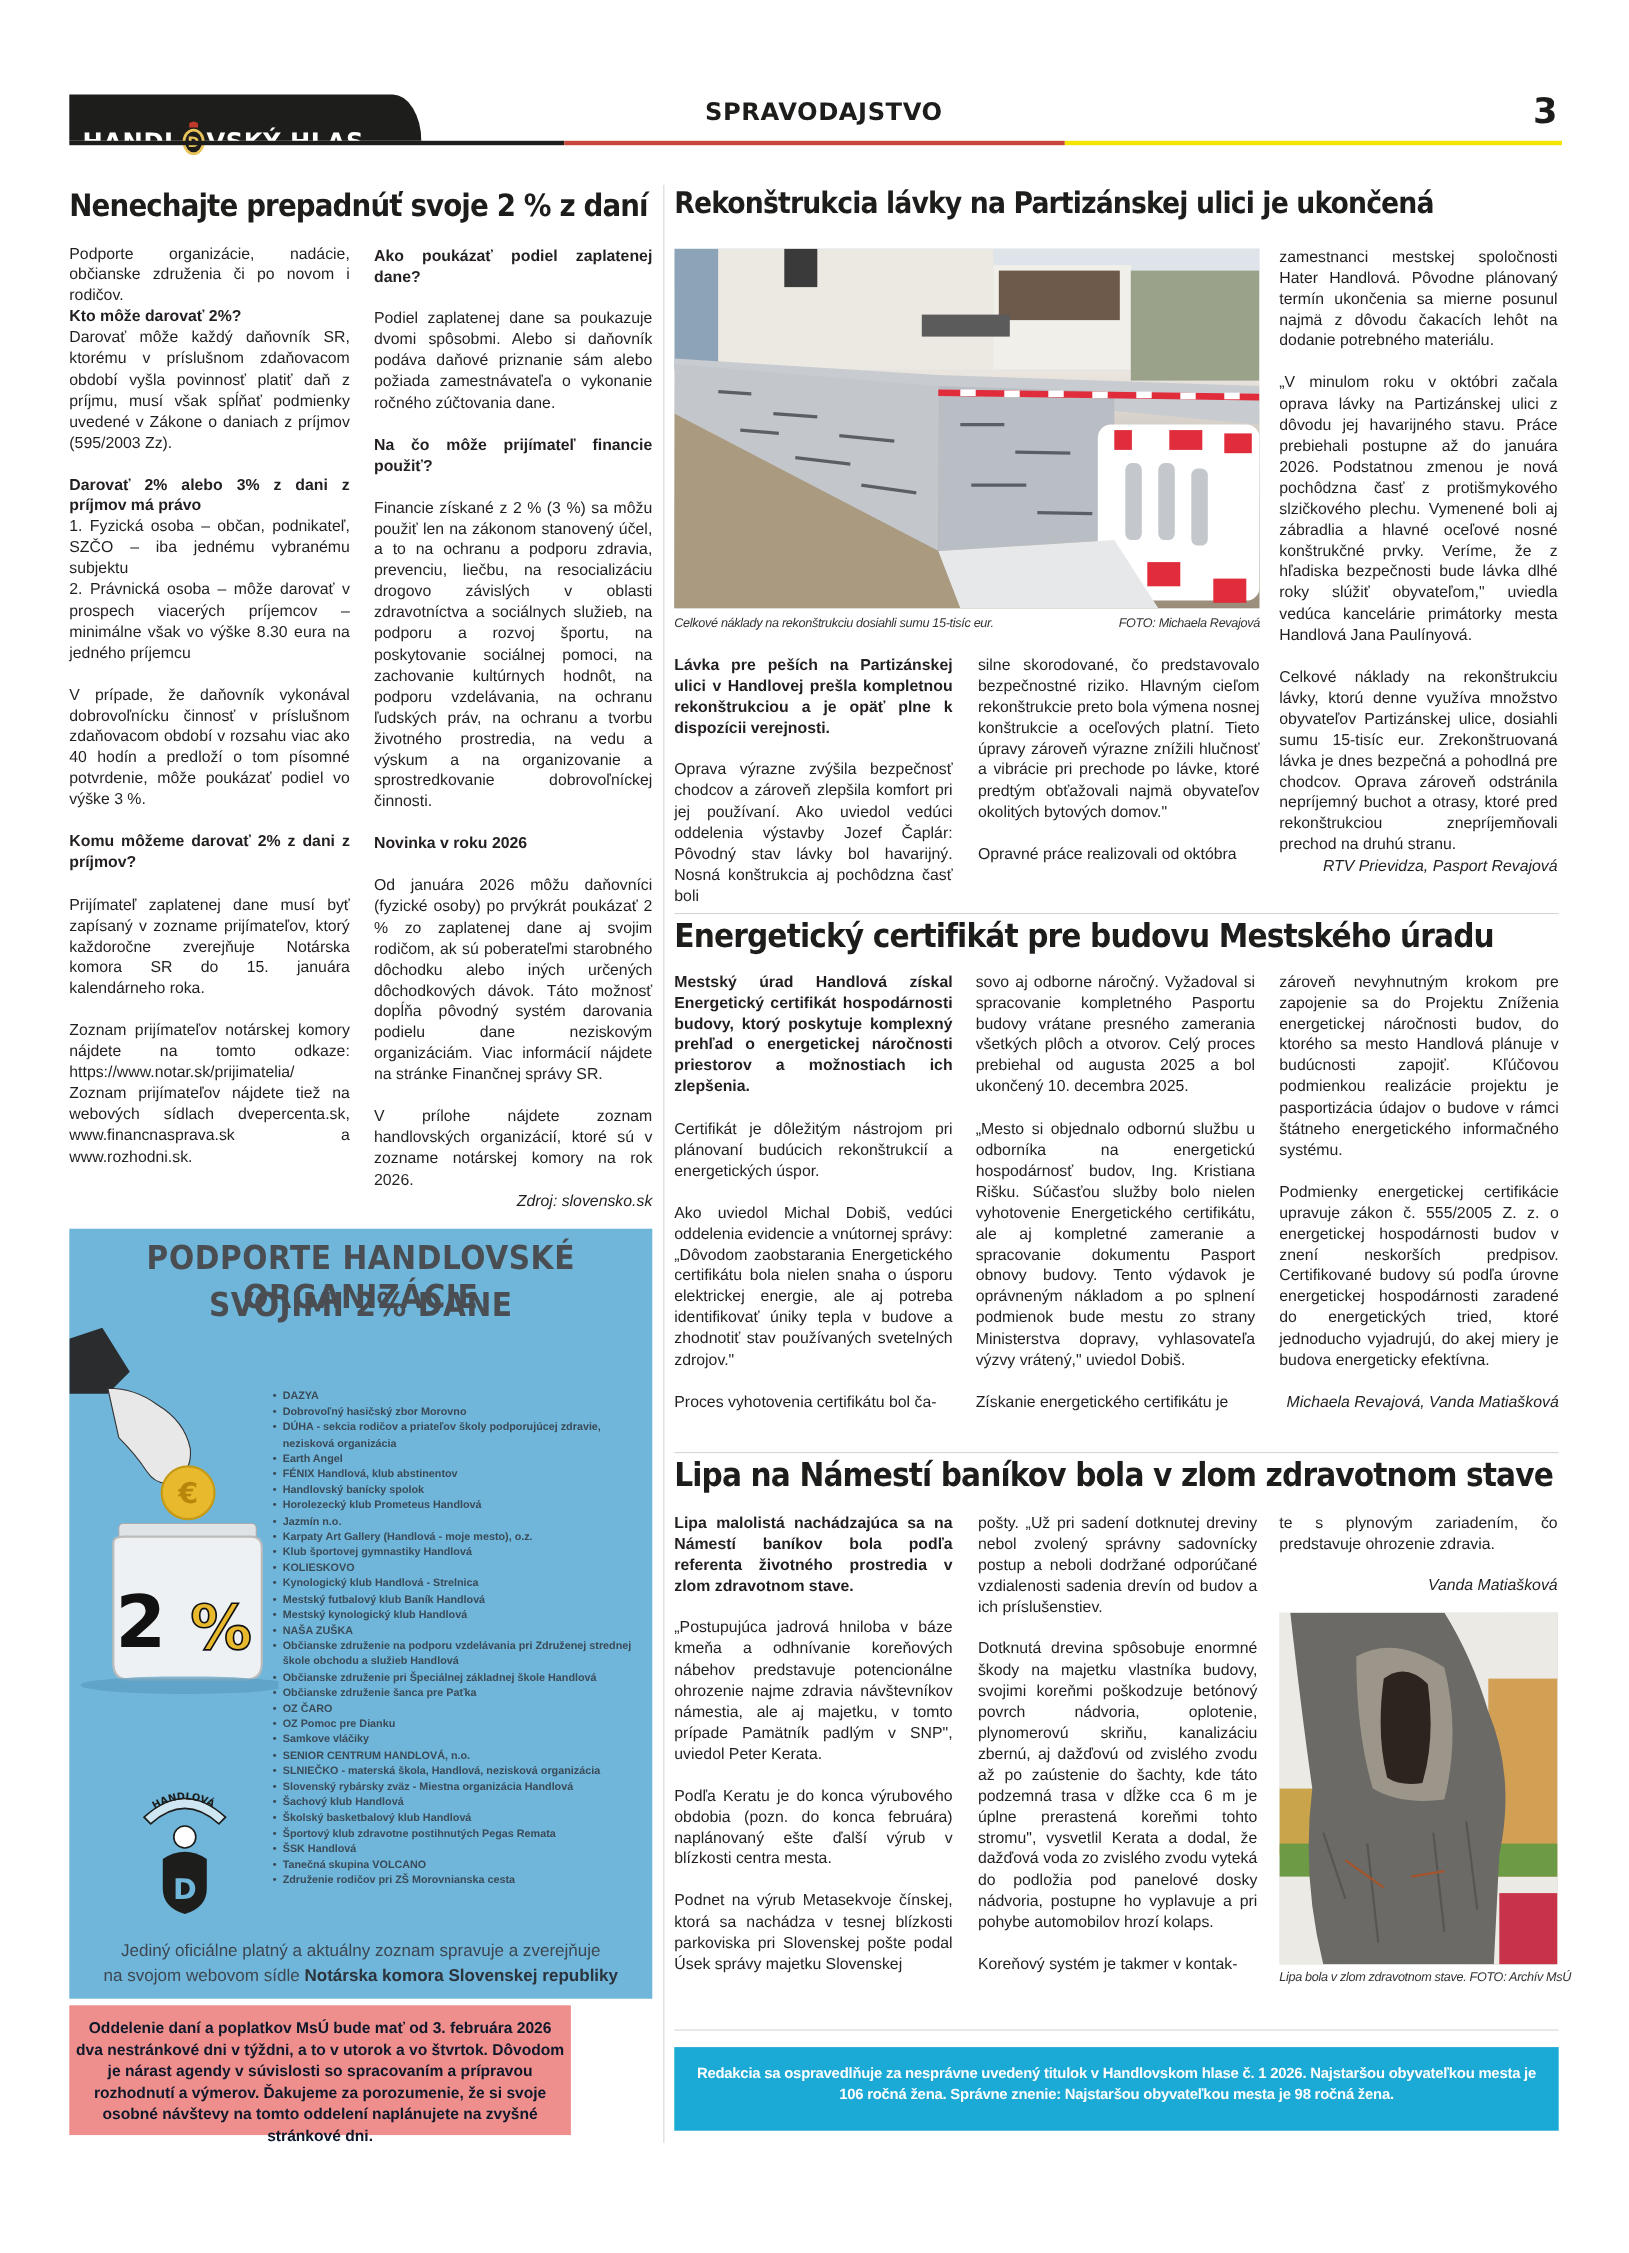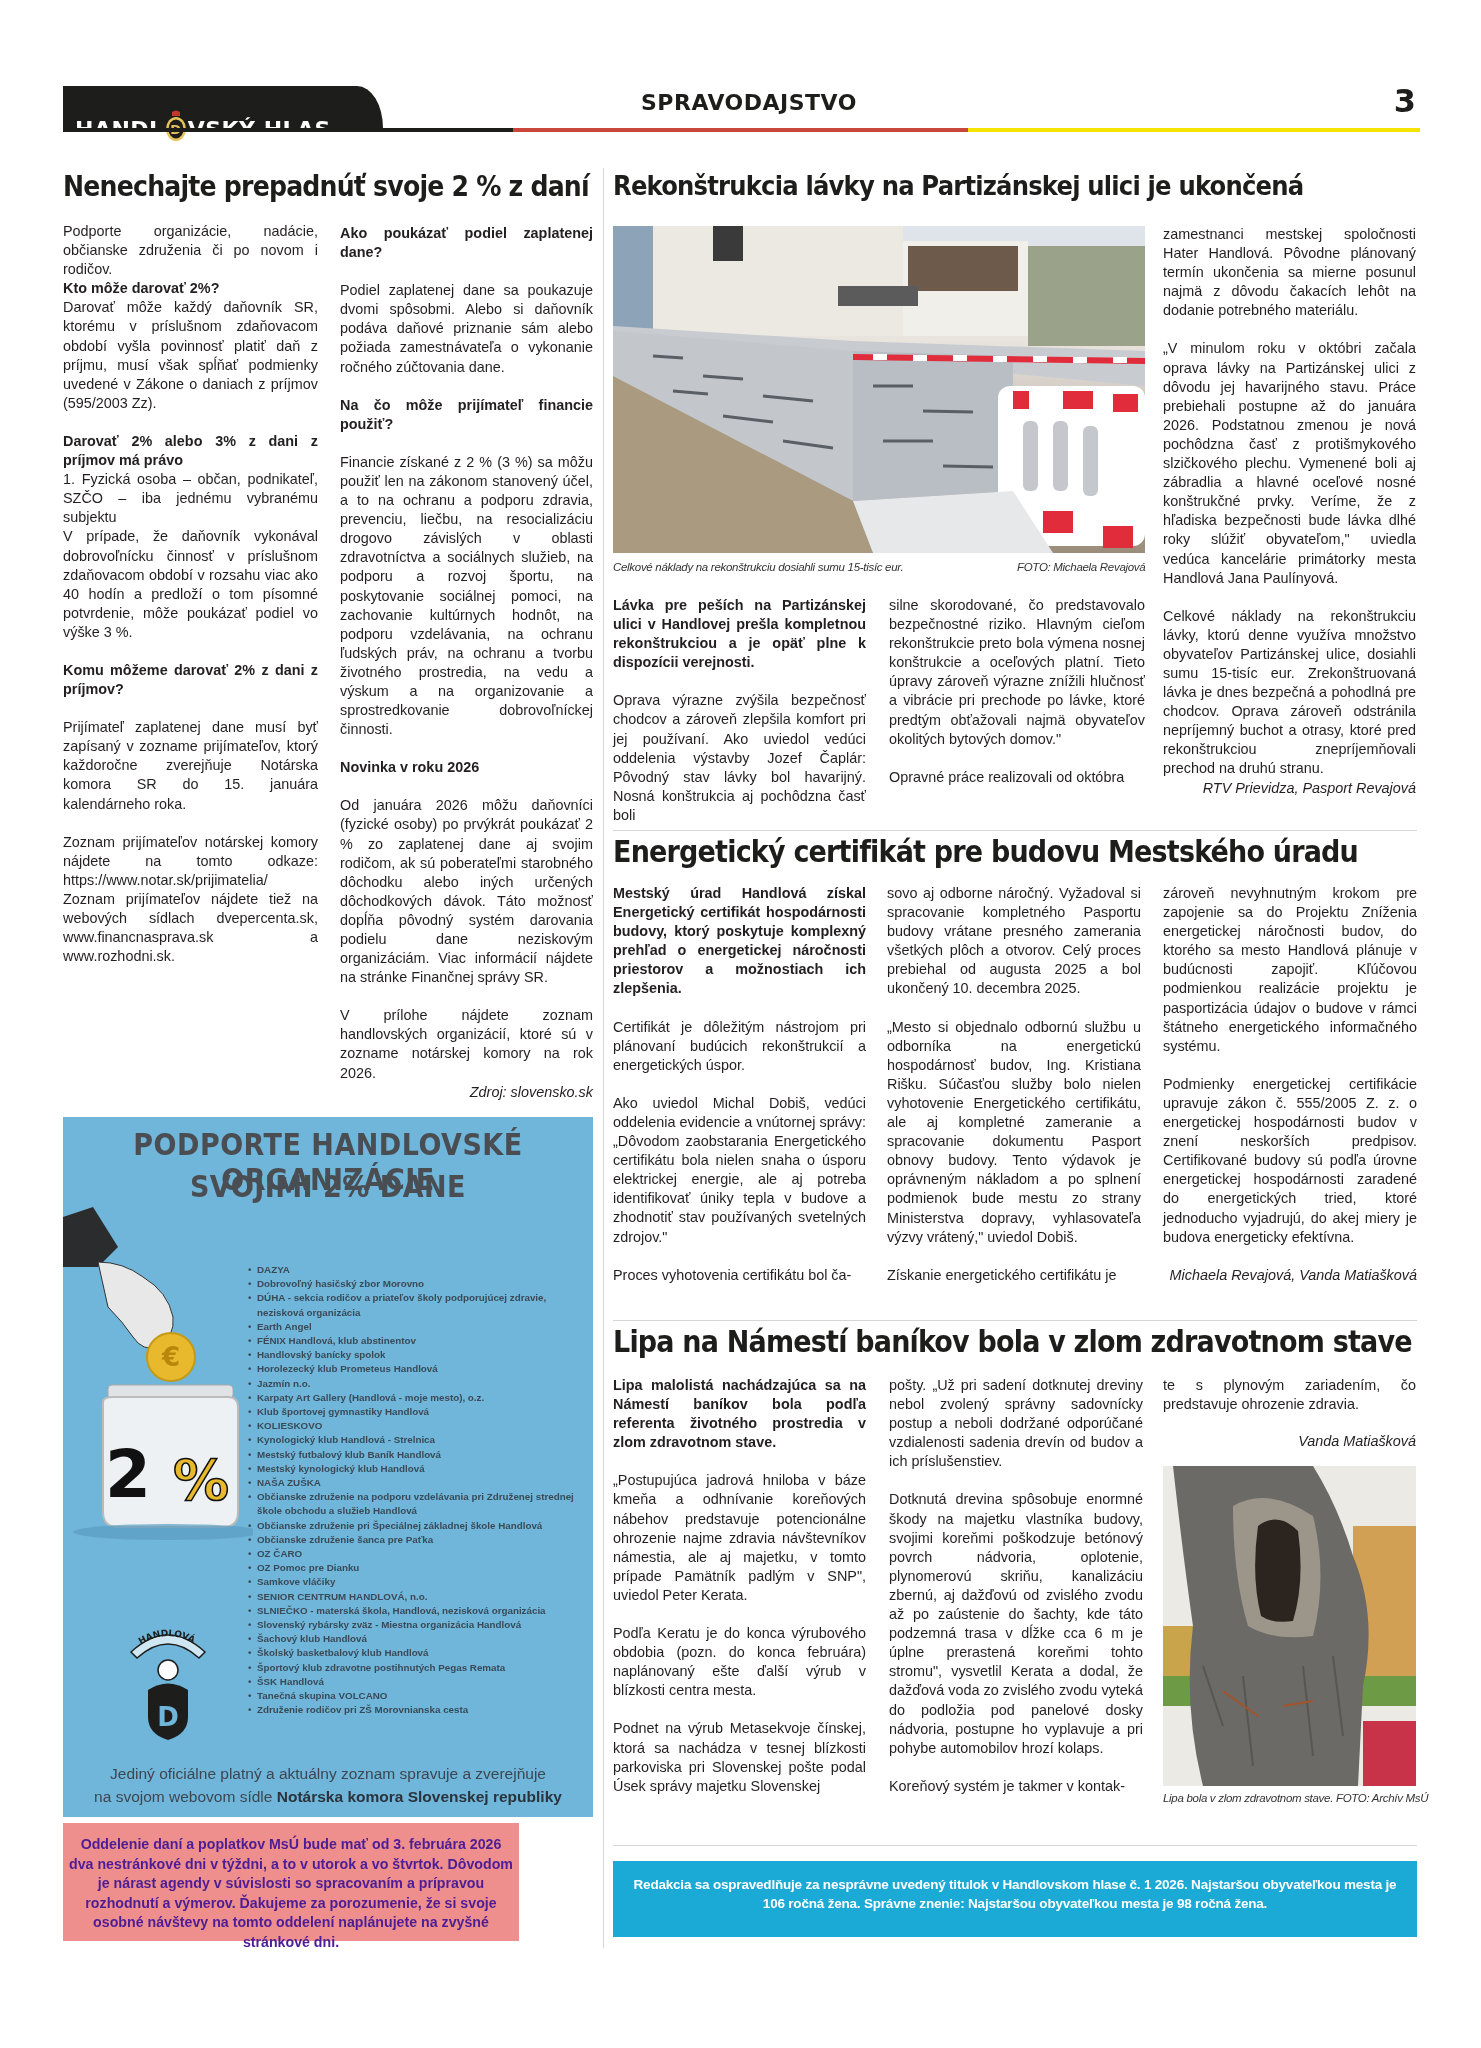--- a/index.html
+++ b/index.html
@@ -42,21 +42,21 @@
   
   .ad { position: absolute; left: 63px; top: 1117px; width: 530px; height: 700px; background: #6fb6da; overflow: hidden; }
   .ad-title { position: absolute; left: 0; width: 530px; text-align: center; font-family: "DejaVu Sans Condensed", "DejaVu Sans", sans-serif; font-weight: bold; color: #4a4d52; font-size: 30px; letter-spacing: 0.5px; }
   .ad-list { position: absolute; left: 248px; top: 1263px; }
   .ad-list ul { list-style: none; }
   .ad-list li { font-size: 9.8px; font-weight: bold; color: #3b4a57; line-height: 14.2px; padding-left: 9px; position: relative; }
   .ad-list li::before { content: "•"; position: absolute; left: 0; }
   .ad-footer { position: absolute; left: 63px; top: 1762px; width: 530px; text-align: center; font-size: 15.5px; color: #3e4650; line-height: 23px; }
   .ad-footer b { color: #2b333c; }
 
-  .notice-pink { position: absolute; left: 63px; top: 1823px; width: 456px; height: 118px; background: #ef8f8d; color: #4c1d95; font-weight: bold; font-size: 14.2px; text-align: center; line-height: 19.6px; padding: 12px 4px; }
+  .notice-pink { position: absolute; left: 63px; top: 1823px; width: 456px; height: 118px; background: #ef8f8d; color: #0f172a; font-weight: bold; font-size: 14.2px; text-align: center; line-height: 19.6px; padding: 12px 4px; }
   .notice-blue { position: absolute; left: 613px; top: 1861px; width: 804px; height: 76px; background: #1ba9d5; color: #fff; font-weight: bold; font-size: 13.5px; text-align: center; line-height: 19px; padding: 14px 8px; letter-spacing: -0.2px; }
 </style>
 </head>
 <body>
 
 <div class="masthead">
   <div class="brand">
     <span class="brand-text">
       <span>HANDL</span>
       <span class="brand-emblem">
@@ -78,20 +78,21 @@
 </div>
 
 <div class="headline" style="left:63px; top:170px; font-size:28px;">Nenechajte prepadnúť svoje 2 % z daní</div>
 
 <div class="col" style="left:63px; top:222px; width:255px;">
   <p class="tight">Podporte organizácie, nadácie, občianske združenia či po novom i rodičov.</p>
   <h4>Kto môže darovať 2%?</h4>
   <p>Darovať môže každý daňovník SR, ktorému v príslušnom zdaňovacom období vyšla povinnosť platiť daň z príjmu, musí však spĺňať podmienky uvedené v Zákone o daniach z príjmov (595/2003 Zz).</p>
   <h4>Darovať 2% alebo 3% z dani z príjmov má právo</h4>
   <p class="tight">1. Fyzická osoba – občan, podnikateľ, SZČO – iba jednému vybranému subjektu</p>
+  <p>2. Právnická osoba – môže darovať v prospech viacerých príjemcov – minimálne však vo výške 8.30 eura na jedného príjemcu</p>
   <p>V prípade, že daňovník vykonával dobrovoľnícku činnosť v príslušnom zdaňovacom období v rozsahu viac ako 40 hodín a predloží o tom písomné potvrdenie, môže poukázať podiel vo výške 3 %.</p>
   <h4 class="gap">Komu môžeme darovať 2% z dani z príjmov?</h4>
   <p>Prijímateľ zaplatenej dane musí byť zapísaný v zozname prijímateľov, ktorý každoročne zverejňuje Notárska komora SR do 15. januára kalendárneho roka.</p>
   <p class="tight">Zoznam prijímateľov notárskej komory nájdete na tomto odkaze: https://www.notar.sk/prijimatelia/</p>
   <p>Zoznam prijímateľov nájdete tiež na webových sídlach dvepercenta.sk, www.financnasprava.sk a www.rozhodni.sk.</p>
 </div>
 
 <div class="col" style="left:340px; top:224px; width:253px;">
   <h4 class="gap">Ako poukázať podiel zaplatenej dane?</h4>
   <p>Podiel zaplatenej dane sa poukazuje dvomi spôsobmi. Alebo si daňovník podáva daňové priznanie sám alebo požiada zamestnávateľa o vykonanie ročného zúčtovania dane.</p>

